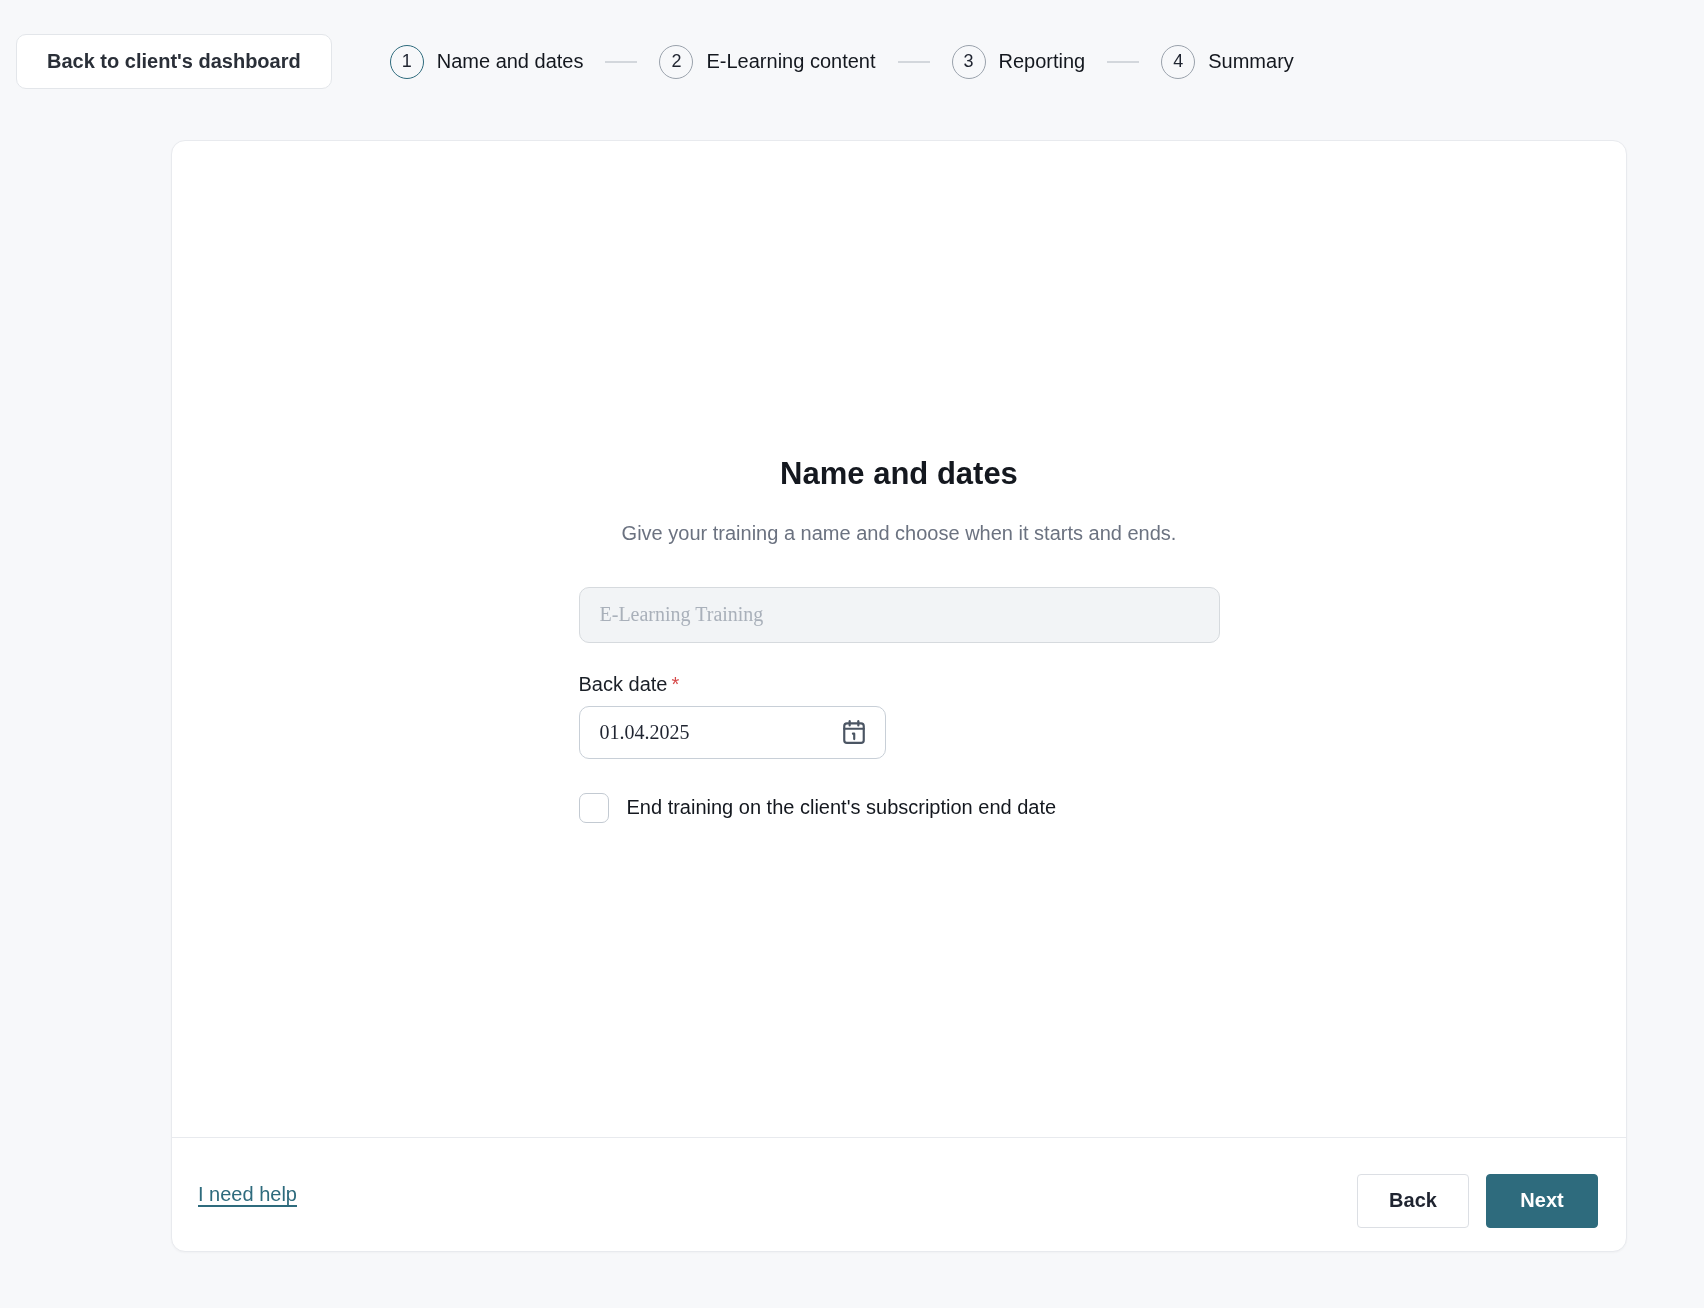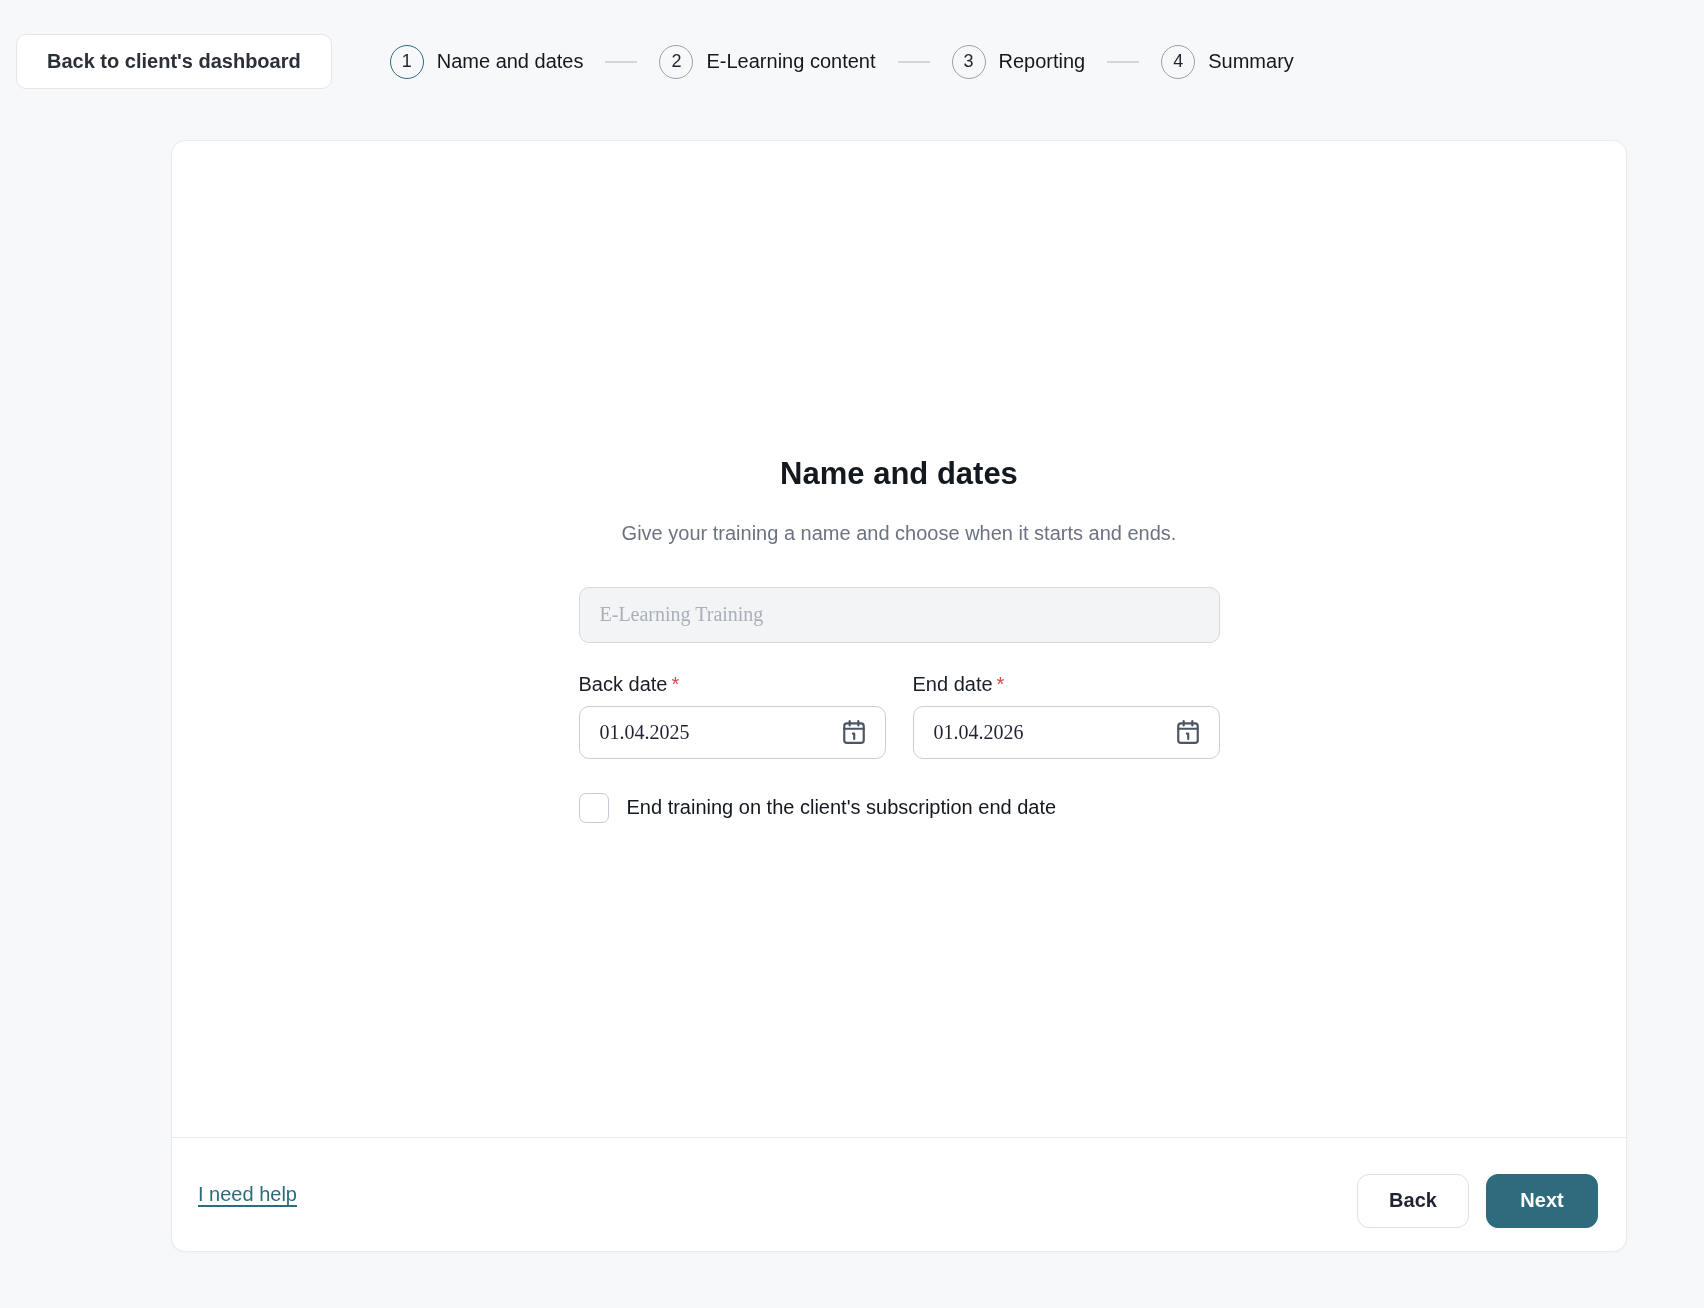--- a/index.html
+++ b/index.html
@@ -129,21 +129,21 @@
   }
   .help-link {
     font-size: 20px; color: #2e6b7d;
     text-decoration: underline;
     text-underline-offset: 4px;
     cursor: pointer;
   }
   .footer-spacer { flex: 1; }
   .btn {
     height: 54px; min-width: 112px;
-    border-radius: 12px;
+    border-radius: 4px;
     font-size: 20px; font-weight: 700;
     font-family: inherit;
     cursor: pointer;
     padding: 0 28px;
     margin-top: 12px;
   }
   .btn-back {
     background: #ffffff;
     border: 1px solid #dcdfe4;
     color: #1f2430;
@@ -206,35 +206,20 @@
                 <path d="M8 2v4"></path>
                   <path d="M16 2v4"></path>
                 <rect x="3" y="4" width="18" height="18" rx="2.5"></rect>
                 <path d="M3 9h18"></path>
                 <path d="M11 13.5h1.2v5"></path>
               </svg>
             </span>
           </div>
         </div>
 
-        <div class="date-field">
-          <label class="field-label"><span>End date</span><span class="req">*</span></label>
-          <div class="date-input-wrap">
-            <input class="date-input" type="text" value="01.04.2026" style="">
-            <span class="cal-icon">
-              <svg width="26" height="26" viewBox="0 0 24 24" fill="none" stroke="currentColor" stroke-width="2" stroke-linecap="round" stroke-linejoin="round">
-                <path d="M8 2v4"></path>
-                  <path d="M16 2v4"></path>
-                <rect x="3" y="4" width="18" height="18" rx="2.5"></rect>
-                <path d="M3 9h18"></path>
-                <path d="M11 13.5h1.2v5"></path>
-              </svg>
-            </span>
-          </div>
-        </div>
       </div>
 
       
       <div class="checkbox-row">
         <div class="checkbox"></div>
         <div class="checkbox-label">End training on the client's subscription end date</div>
       </div>
 
     </div>
   </div>

